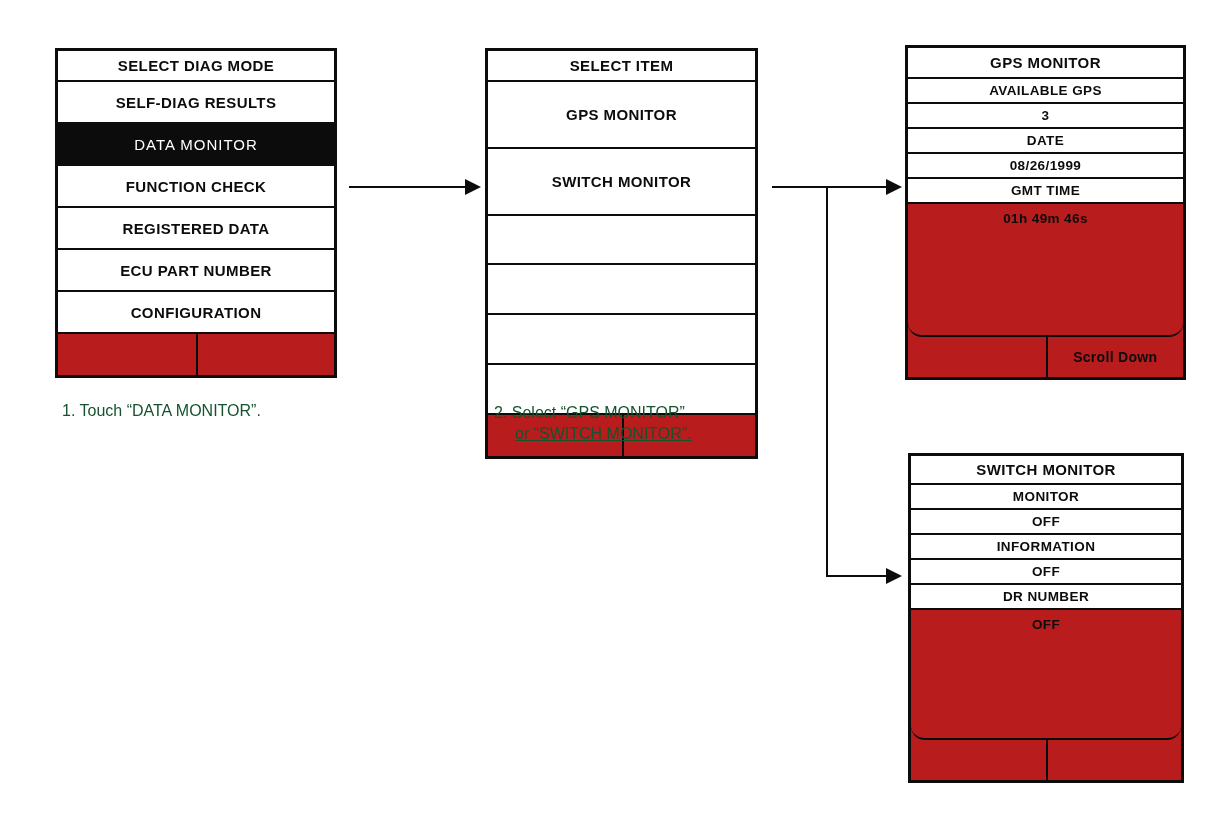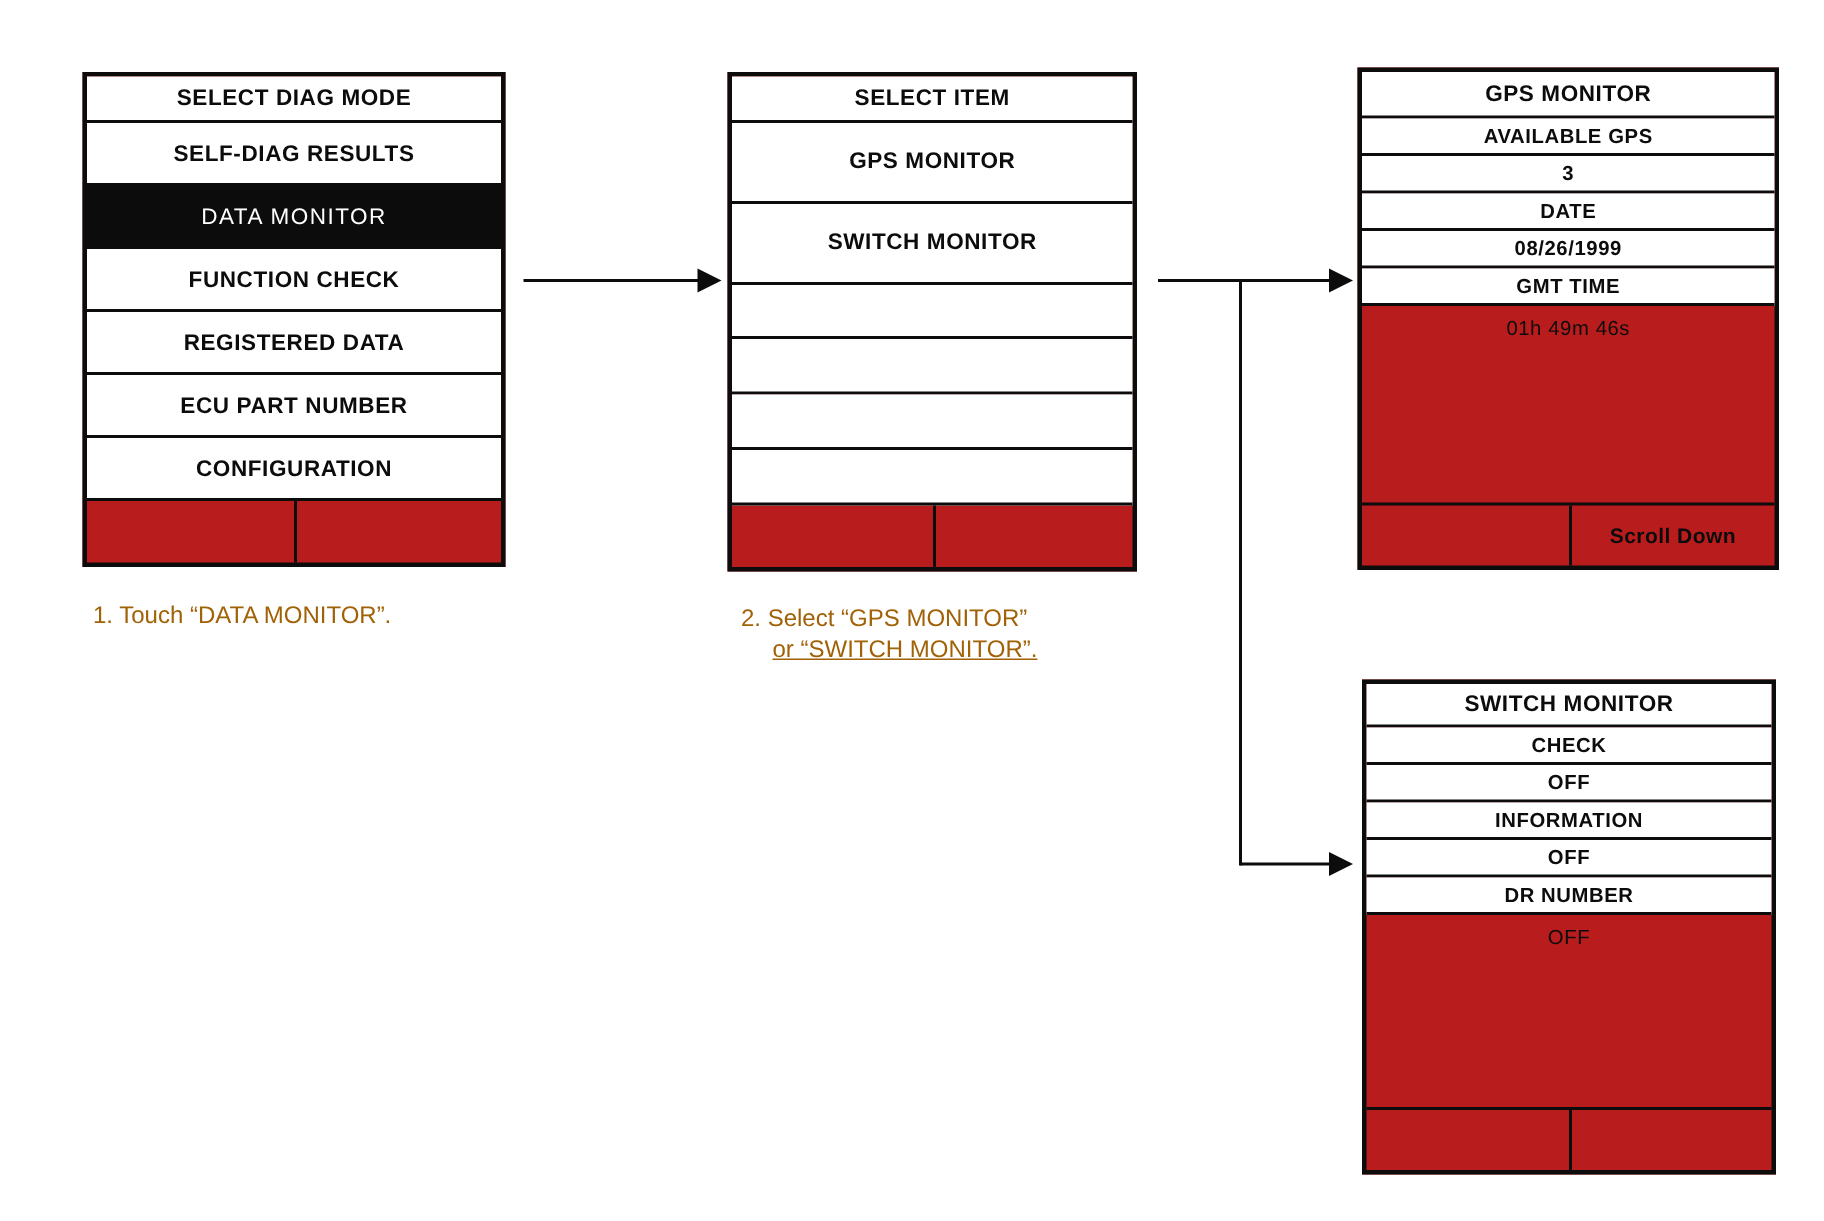--- a/index.html
+++ b/index.html
@@ -21,42 +21,42 @@
     border-bottom:2px solid #0c0c0c;
     font-weight:bold; font-size:15px; letter-spacing:0.4px;
     text-align:center; background:#ffffff;
   }
   .hdr   { flex:0 0 31px; }
   .item  { flex:1 1 auto; }
   .thin  { flex:0 0 25px; font-size:13.5px; }
   .tall  {
     flex:1 1 auto; border-bottom:2px solid #0c0c0c;
     display:flex; justify-content:center; align-items:flex-start;
-    padding-top:7px; font-weight:normal; font-size:13.5px; letter-spacing:0.4px;
+    padding-top:7px; font-weight:bold; font-size:13.5px; letter-spacing:0.4px;border-radius:14px;
   }
   .selected { background:#0c0c0c; color:#ffffff; font-weight:normal; letter-spacing:1px;text-align:right; }
   .footer { flex:0 0 41px; display:flex; }
   .fcell  {
     flex:1 1 50%; display:flex; align-items:center; justify-content:center;
     font-weight:bold; font-size:14px; letter-spacing:0.3px;
   }
   .fcell + .fcell { border-left:2px solid #0c0c0c; }
 
   
   .line { position:absolute; background:#0c0c0c; }
   .ahead {
     position:absolute; width:0; height:0;
     border-top:8px solid transparent; border-bottom:8px solid transparent;
     border-left:16px solid #0c0c0c;
   }
 
   
   .caption {
     position:absolute; font-size:16px; line-height:21px;
-    color:#a16207; white-space:nowrap;
+    color:#14532d; white-space:nowrap;
   }
   .caption .l2 { padding-left:21px;text-decoration:underline; }
 </style>
 </head>
 <body>
 
 <div class="stage">
 
   <div class="panel" style="left:55px; top:48px; width:282px; height:330px;">
     <div class="prow hdr">SELECT DIAG MODE</div>
@@ -68,21 +68,21 @@
     <div class="prow item">CONFIGURATION</div>
     <div class="footer">
       <div class="fcell"></div>
       <div class="fcell"></div>
     </div>
   </div>
 
   <div class="line" style="left:349px; top:186px; width:118px; height:2px;"></div>
   <div class="ahead" style="left:465px; top:179px;"></div>
 
-  <div class="panel" style="left:485px; top:48px; width:273px; height:333px;">
+  <div class="panel" style="left:485px; top:48px; width:273px; height:411px;">
     <div class="prow hdr">SELECT ITEM</div>
     <div class="prow item">GPS MONITOR</div>
     <div class="prow item">SWITCH MONITOR</div>
     <div class="prow item"></div>
     <div class="prow item"></div>
     <div class="prow item"></div>
     <div class="prow item"></div>
     <div class="footer">
       <div class="fcell"></div>
       <div class="fcell"></div>
@@ -104,21 +104,21 @@
     <div class="prow thin">GMT TIME</div>
     <div class="tall">01h 49m 46s</div>
     <div class="footer" style="flex-basis:40px;">
       <div class="fcell"></div>
       <div class="fcell">Scroll Down</div>
     </div>
   </div>
 
   <div class="panel" style="left:908px; top:453px; width:276px; height:330px;">
     <div class="prow hdr" style="flex-basis:29px;">SWITCH MONITOR</div>
-    <div class="prow thin">CHECK</div>
+    <div class="prow thin">MONITOR</div>
     <div class="prow thin">OFF</div>
     <div class="prow thin">INFORMATION</div>
     <div class="prow thin">OFF</div>
     <div class="prow thin">DR NUMBER</div>
     <div class="tall">OFF</div>
     <div class="footer" style="flex-basis:40px;">
       <div class="fcell"></div>
       <div class="fcell"></div>
     </div>
   </div>

